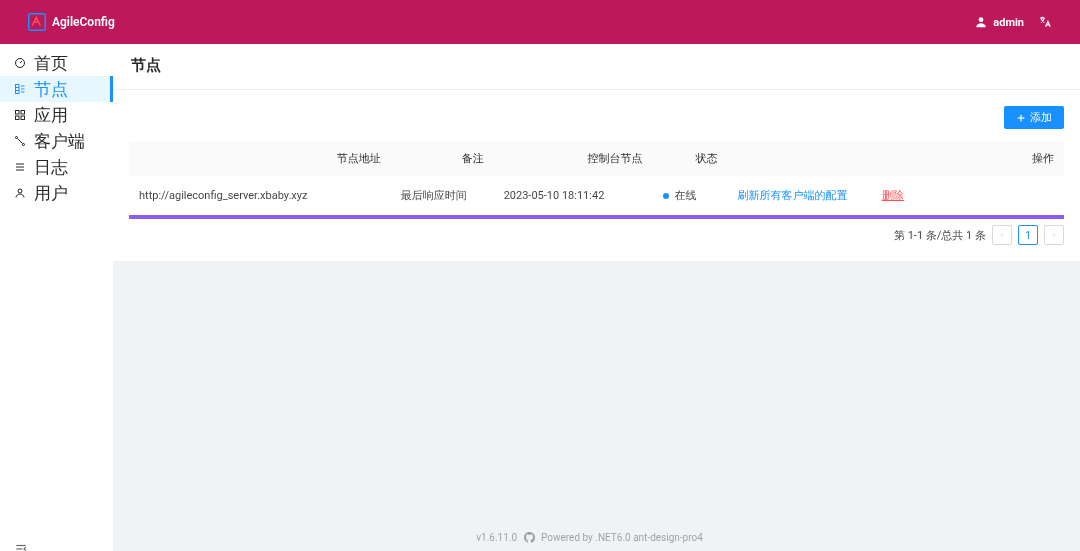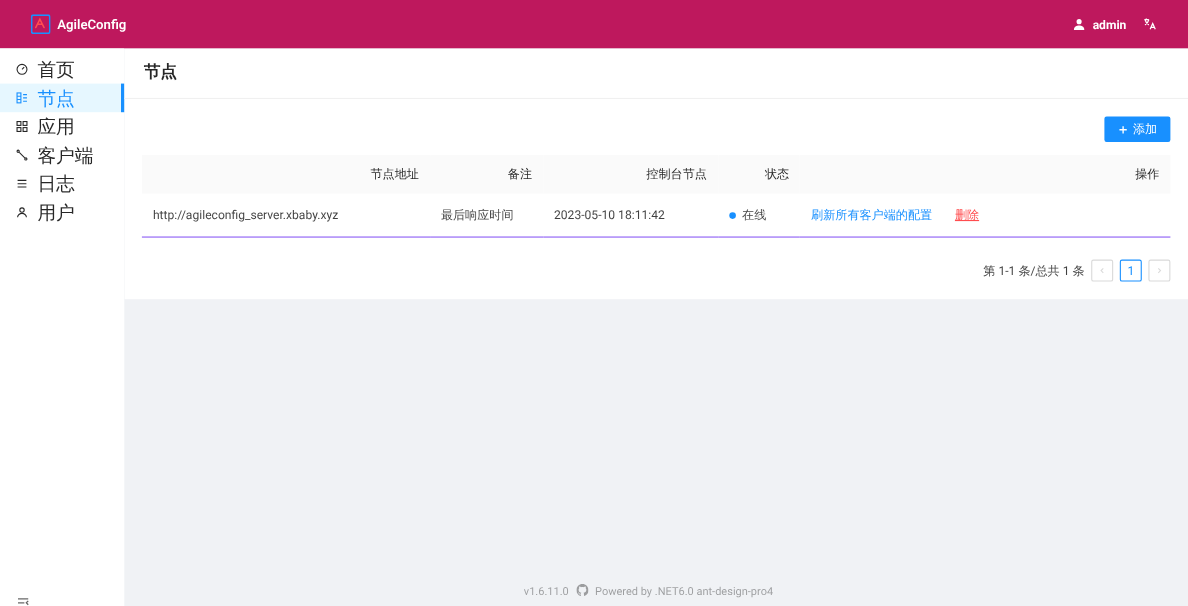--- a/index.html
+++ b/index.html
@@ -32,26 +32,26 @@
 .page-title { font-size: 15px; font-weight: 600; }
 .page-body { flex: 1; overflow: auto; }
 
 .card { background: #fff; padding: 16px; }
 .toolbar { display: flex; justify-content: flex-end; margin-bottom: 12px; }
 .btn-primary { background: #1890ff; color: #fff; border: none; border-radius: 2px; padding: 4px 12px; font-size: 11px; display: flex; align-items: center; gap: 4px; cursor: pointer; }
 
 table { width: 100%; border-collapse: collapse; font-size: 11px; }
 thead tr { background: #fafafa; }
 th { text-align: right; font-weight: 500; color: rgba(0,0,0,0.85); padding: 10px 10px; }
-td { padding: 12px 10px; border-bottom: 1px solid #8b5cf6; color: rgba(0,0,0,0.75); }
+td { padding: 12px 10px; border-bottom: 4px solid #8b5cf6; color: rgba(0,0,0,0.75); }
 .status-dot { display: inline-block; width: 6px; height: 6px; border-radius: 50%; background: #1890ff; margin-right: 6px; vertical-align: middle; }
-.link-action { color: #1890ff; cursor: pointer; margin-right: 18px; }
+.link-action { color: #1890ff; cursor: pointer; margin-right: 32px; }
 .link-danger { color: #ff4d4f; cursor: pointer; text-decoration: underline; }
 
-.pagination { display: flex; justify-content: flex-end; align-items: center; gap: 6px; margin-top: 20px; font-size: 11px; color: rgba(0,0,0,0.75); }
+.pagination { display: flex; justify-content: flex-end; align-items: center; gap: 6px; margin-top: 6px; font-size: 11px; color: rgba(0,0,0,0.75); }
 .page-btn { width: 20px; height: 20px; border: 1px solid #d9d9d9; display: flex; align-items: center; justify-content: center; border-radius: 2px; cursor: pointer; color: rgba(0,0,0,0.4); }
 .page-btn.active { border-color: #1890ff; color: #1890ff; }
 .page-btn.disabled { color: rgba(0,0,0,0.15); cursor: not-allowed; }
 
 
 .footer { position: absolute; bottom: 6px; left: 113px; right: 14px; text-align: center; font-size: 10px; color: rgba(0,0,0,0.35); }
 .gh-icon { display: inline-block; vertical-align: middle; margin: 0 4px; }
 </style>
 </head>
 <body>

